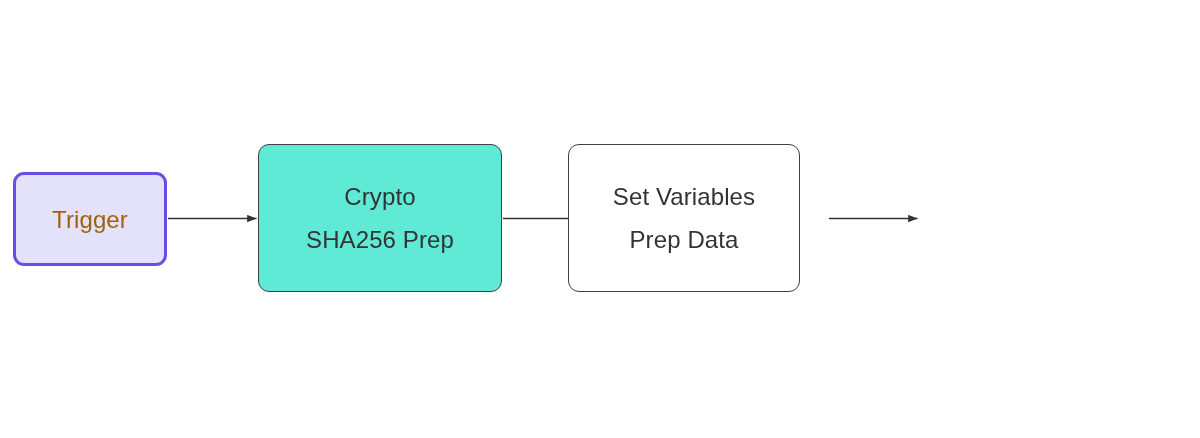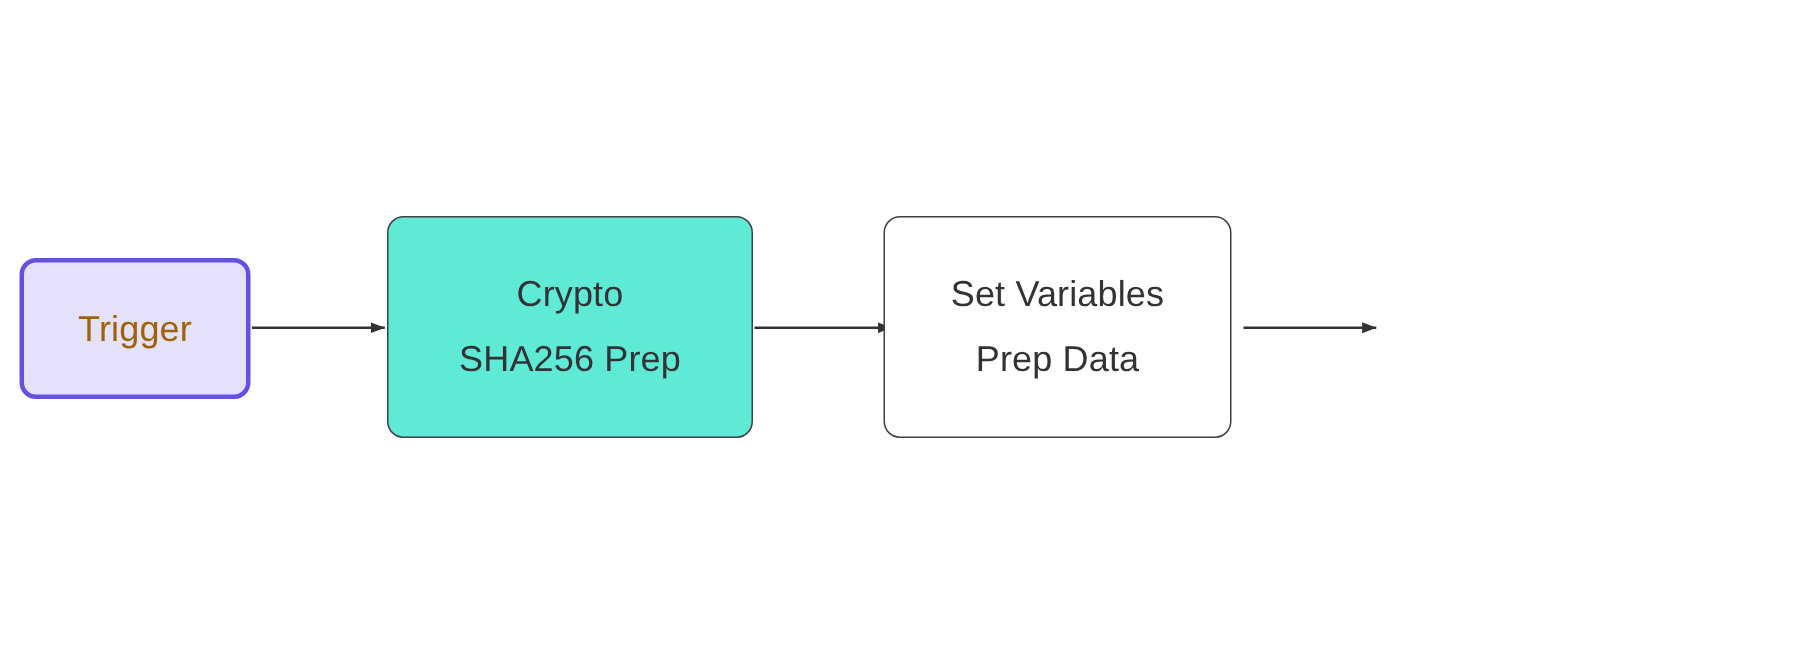--- a/index.html
+++ b/index.html
@@ -70,21 +70,21 @@
     height: 148px;
     border-width: 1.6px;
     border-color: #3f3f46;
     border-radius: 11px;
     background: #5eead4;
   }
   #node-crypto .line { color: #333336; }
 
   
   #node-set-variables {
-    left: 589px;
+    left: 568px;
     top: 144px;
     width: 232px;
     height: 148px;
     border-width: 1.6px;
     border-color: #3f3f46;
     border-radius: 11px;
     background: #ffffff;
   }
   #node-set-variables .line { color: #333336; }
 

